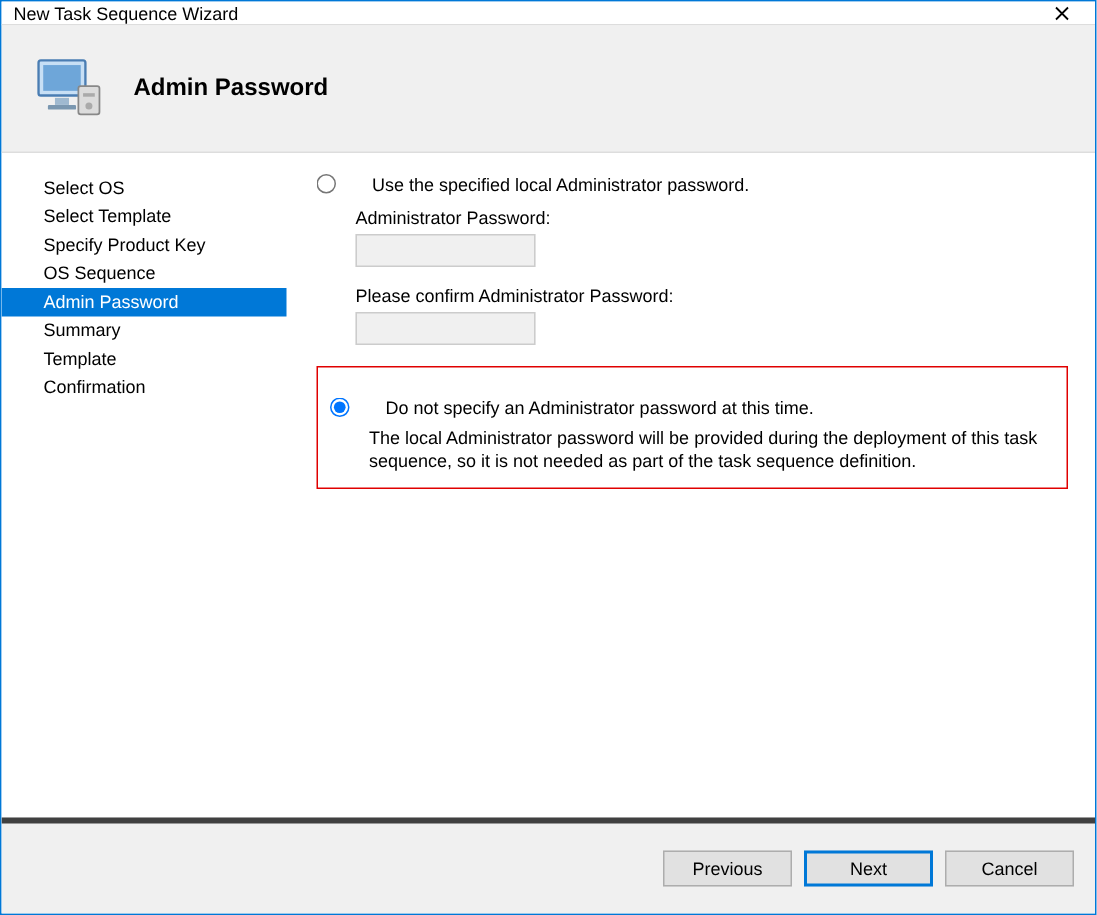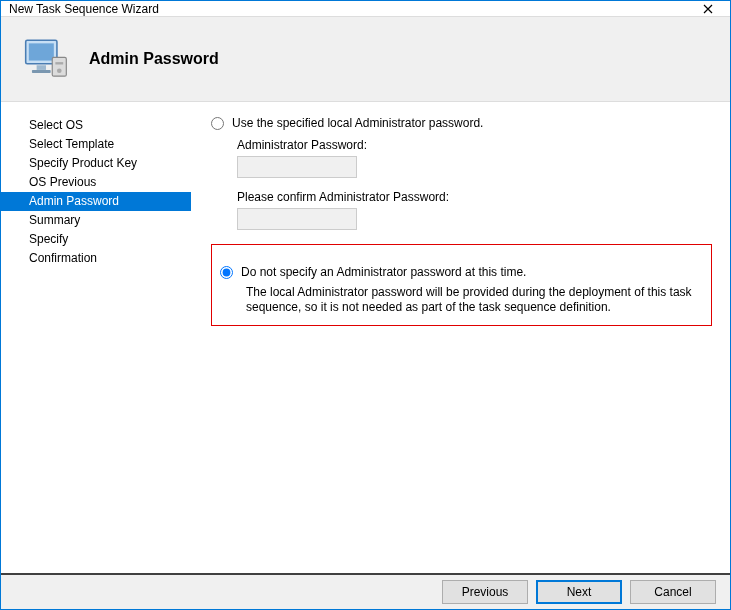--- a/index.html
+++ b/index.html
@@ -62,21 +62,21 @@
     }
     .sidebar-item.selected {
       background: #0078d7;
       color: #fff;
     }
     .content {
       flex: 1;
       padding: 14px 18px 10px 20px;
     }
     .intro { margin-bottom: 30px; }
-    .radio-row { display: flex; align-items: flex-end; gap: 8px; }
+    .radio-row { display: flex; align-items: flex-start; gap: 24px; }
     .radio-row input[type=radio]{ margin: 0; }
     .input-block { margin: 8px 0 12px 26px; }
     .input-label { display: block; margin-bottom: 4px; }
     .pw-input {
       width: 120px;
       height: 22px;
       border: 1px solid #ccc;
       background: #f0f0f0;
       padding: 2px 4px;
       font-size: 12px;
@@ -84,22 +84,22 @@
     .highlight-box {
       border: 1px solid #e00000;
       padding: 20px 8px 10px 8px;
       margin-top: 14px;
     }
     .highlight-desc {
       margin: 6px 0 0 26px;
       line-height: 15px;
     }
     .footer {
-      height: 36px;
-      border-top: 2px solid #404040;
+      height: 64px;
+      border-top: 4px solid #404040;
       display: flex;
       justify-content: flex-end;
       align-items: center;
       gap: 8px;
       padding: 0 14px;
       background: #f0f0f0;
     }
     .btn {
       min-width: 86px;
       height: 24px;
@@ -138,24 +138,24 @@
     </svg>
   </div>
   <div class="header-title">Admin Password</div>
 </div>
 
 <div class="body">
   <div class="sidebar">
     <div class="sidebar-item"><span>Select OS</span></div>
     <div class="sidebar-item"><span>Select Template</span></div>
     <div class="sidebar-item"><span>Specify Product Key</span></div>
-    <div class="sidebar-item"><span>OS Previous</span></div>
+    <div class="sidebar-item"><span>OS Sequence</span></div>
     <div class="sidebar-item selected"><span>Admin Password</span></div>
     <div class="sidebar-item"><span>Summary</span></div>
-    <div class="sidebar-item"><span>Specify</span></div>
+    <div class="sidebar-item"><span>Template</span></div>
     <div class="sidebar-item"><span>Confirmation</span></div>
   </div>
 
   <div class="content">
 
     <div class="radio-row">
       <input type="radio" name="pwopt" style="">
       <span>Use the specified local Administrator password.</span>
     </div>
     <div class="input-block">

